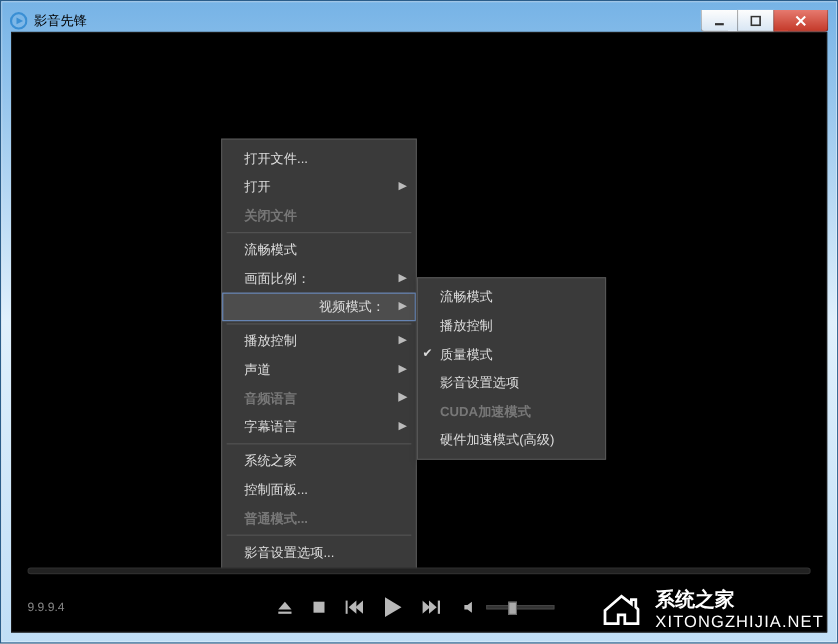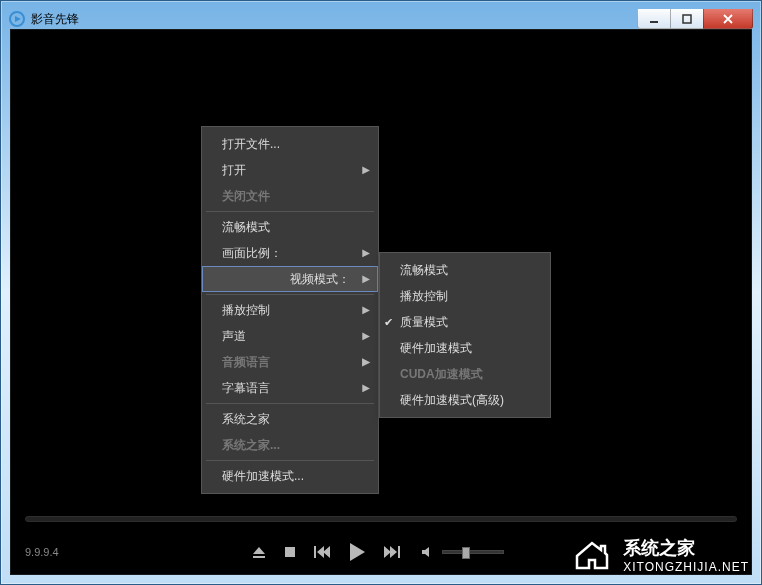--- a/index.html
+++ b/index.html
@@ -33,21 +33,21 @@
   .ver { flex:0 0 auto;text-align:center; }
   .spacer { flex:1; }
   .ctrl-btns { display:flex; align-items:center; gap:18px; }
   .cbtn svg { fill:#b8b8b8; display:block; }
   .cbtn { cursor:pointer; }
   .vol-area { display:flex; align-items:center; gap:8px; margin-left:22px; }
   .vol-track { width:62px; height:4px; background:#333; border:1px solid #444; position:relative; }
   .vol-knob { position:absolute; top:-4px; width:8px; height:12px; background:#aaa; border:1px solid #666; }
   
   .watermark { position:absolute; right:12px; bottom:10px; display:flex; align-items:center; gap:12px; color:#fff; font-weight:700; font-size:18px; text-shadow:0 0 4px rgba(0,0,0,.8); z-index:50;}
-  .watermark .sub-url{ font-size:12px; font-weight:400; letter-spacing:1px; display:block; }
+  .watermark .sub-url{ font-size:15px; font-weight:400; letter-spacing:1px; display:block; }
 </style>
 </head>
 <body>
 
 <div class="aero">
   <div class="titlebar">
     <span class="app-icon">
       <svg viewBox="0 0 16 16" width="16" height="16">
           <circle cx="8" cy="8" r="7" fill="none" stroke="#3a8fd4" stroke-width="2"></circle>
           <polygon points="6,5 6,11 12,8" fill="#3a8fd4"></polygon>
@@ -86,30 +86,31 @@
         <div class="ctx-item">流畅模式</div>
         <div class="ctx-item">画面比例：<span class="ctx-arrow">▶</span></div>
         <div class="ctx-item hl">视频模式：<span class="ctx-arrow">▶</span></div>
         <div class="ctx-sep"></div>
         <div class="ctx-item">播放控制<span class="ctx-arrow">▶</span></div>
         <div class="ctx-item">声道<span class="ctx-arrow">▶</span></div>
         <div class="ctx-item dis">音频语言<span class="ctx-arrow">▶</span></div>
         <div class="ctx-item">字幕语言<span class="ctx-arrow">▶</span></div>
         <div class="ctx-sep"></div>
         <div class="ctx-item">系统之家</div>
-        <div class="ctx-item dis">系统之家...</div>
+        <div class="ctx-item">控制面板...</div>
+        <div class="ctx-item dis">普通模式...</div>
         <div class="ctx-sep"></div>
-        <div class="ctx-item">硬件加速模式...</div>
+        <div class="ctx-item">影音设置选项...</div>
       </div>
 
     <div class="ctx" id="sub-ctx" style="left:368px; top:222px; width:172px;">
         <div class="ctx-item">流畅模式</div>
         <div class="ctx-item">播放控制</div>
         <div class="ctx-item"><span class="ctx-check">✔</span>质量模式</div>
-        <div class="ctx-item">硬件加速模式</div>
+        <div class="ctx-item">影音设置选项</div>
         <div class="ctx-item dis">CUDA加速模式</div>
         <div class="ctx-item">硬件加速模式(高级)</div>
       </div>
 
     <div class="progress"></div>
 
     <div class="controls">
       <span class="ver">9.9.9.4</span>
       <span class="spacer"></span>
       <div class="ctrl-btns">

